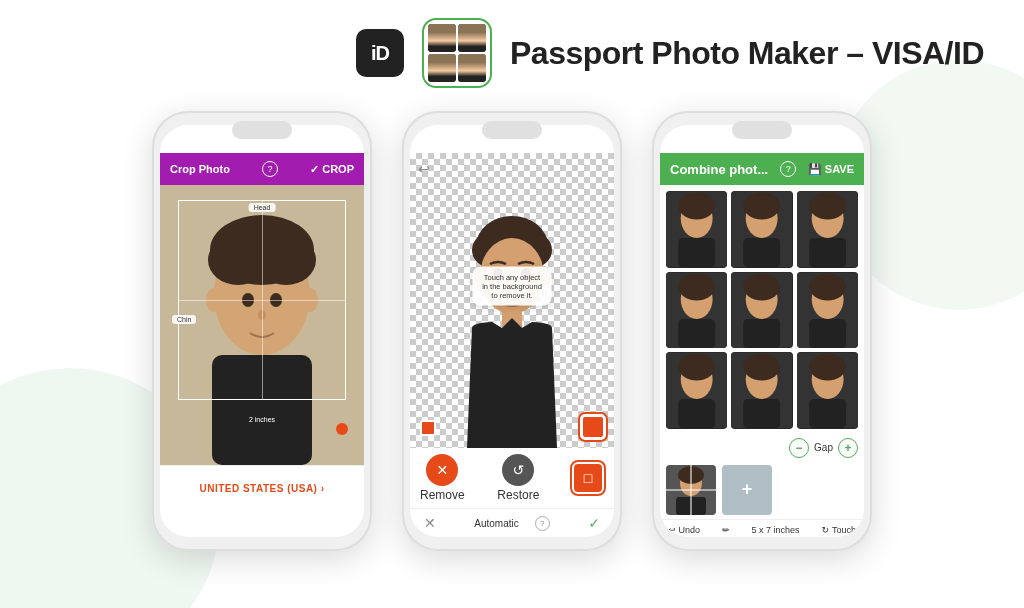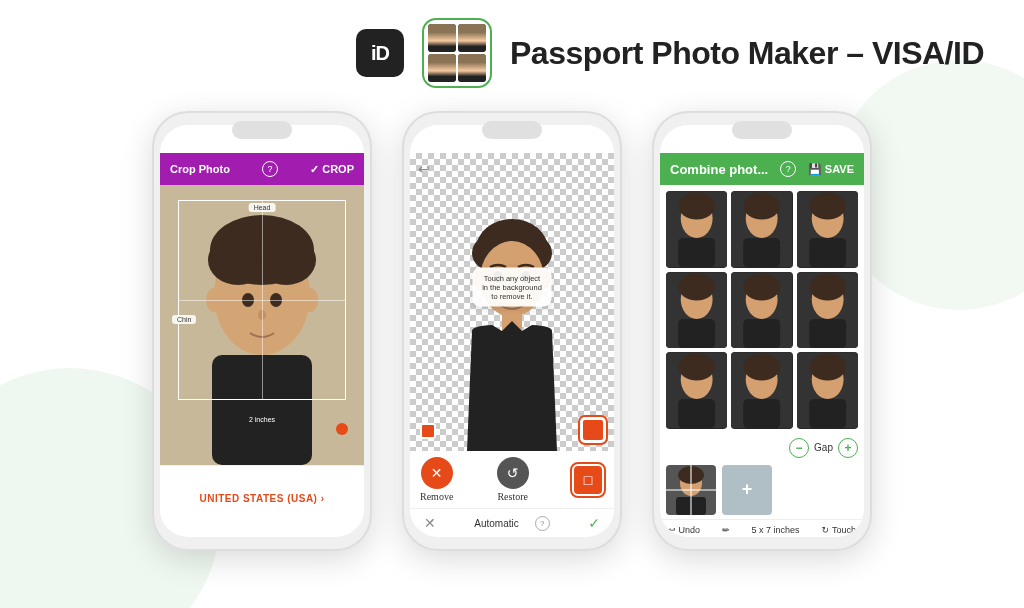--- a/index.html
+++ b/index.html
@@ -180,21 +180,21 @@
 
     .phone1-image-area {
       background: #c8b89a;
       position: relative;
       height: 280px;
       overflow: hidden;
     }
 
     .phone1-footer {
       background: white;
-      padding: 22px;
+      padding: 12px;
       text-align: center;
       border-top: 1px solid #eee;
     }
     .phone1-footer-text {
       color: #e64a19;
       font-size: 10px;
       font-weight: 700;
       letter-spacing: 0.5px;
     }
 
@@ -257,23 +257,22 @@
       color: white;
     }
     .tool-btn-square .tool-btn-icon {
       background: #e64a19;
       color: white;
       border-radius: 6px;
       border: 2px solid white;
       outline: 2px solid #e64a19;
     }
     .tool-btn-label {
-      font-size: 10px;
+      font-size: 12px;
       color: #333;
-      font-family: Liberation Serif, serif;
     }
 
     .phone2-bottom {
       background: white;
       padding: 6px 14px;
       display: flex;
       align-items: center;
       justify-content: space-between;
       border-top: 1px solid #eee;
     }

